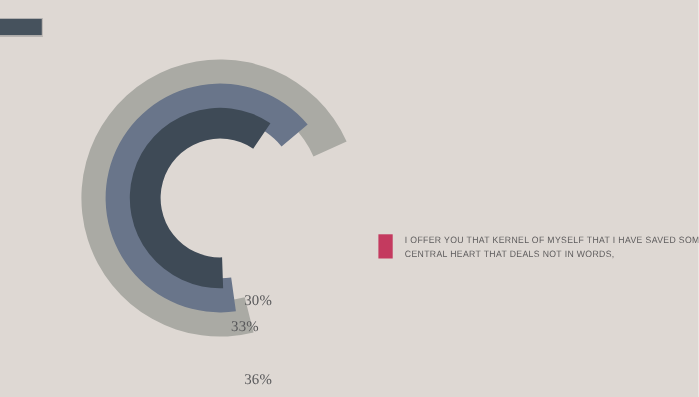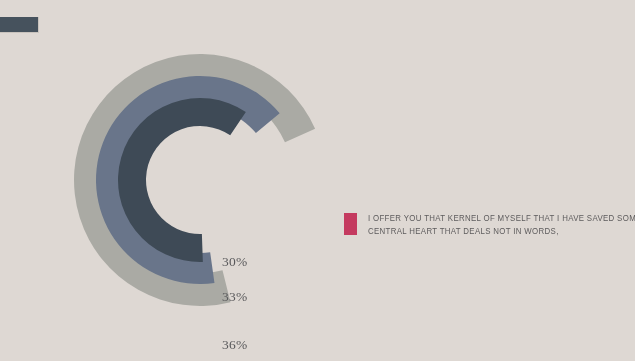--- a/index.html
+++ b/index.html
@@ -46,22 +46,22 @@
 
   
   .pct-label {
     position: absolute;
     font-family: "Liberation Serif", serif;
     font-size: 13.5px;
     color: #58585a;
     letter-spacing: 0.2px;
     white-space: nowrap;
   }
-  #pct-inner  { left: 222px; top: 254px; }
-  #pct-middle { left: 222px; top: 289px; }
+  #pct-inner  { left: 222px; top: 265px; }
+  #pct-middle { left: 210px; top: 289px; }
   #pct-outer  { left: 222px; top: 313px; margin-top: 24px; }
 
   
   #legend {
     position: absolute;
     left: 344px;
     top: 212px;
     display: flex;
     align-items: flex-start;
   }

